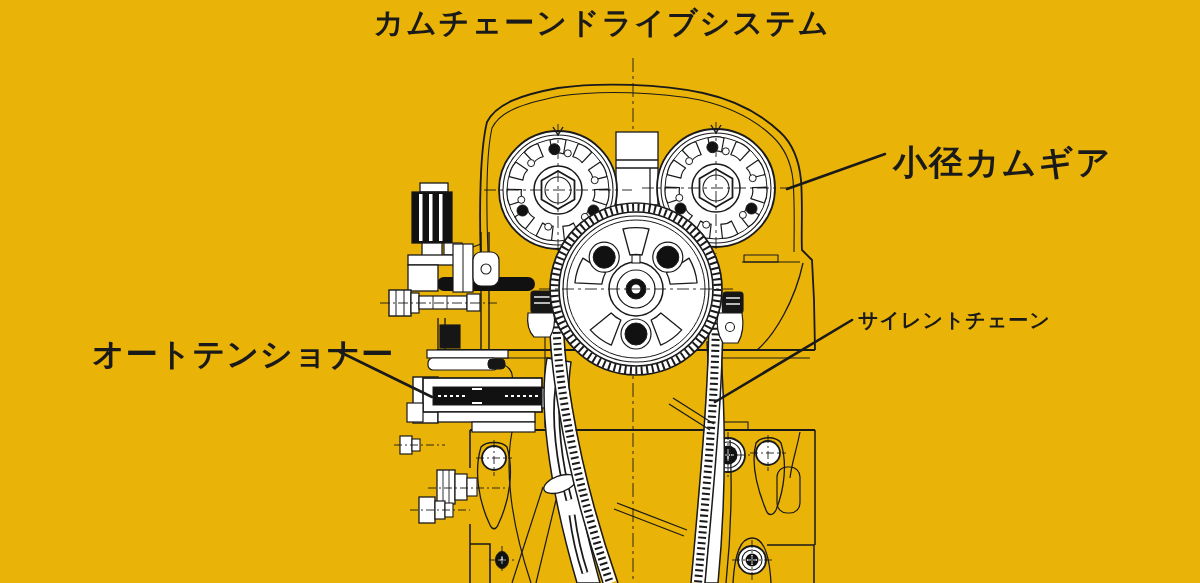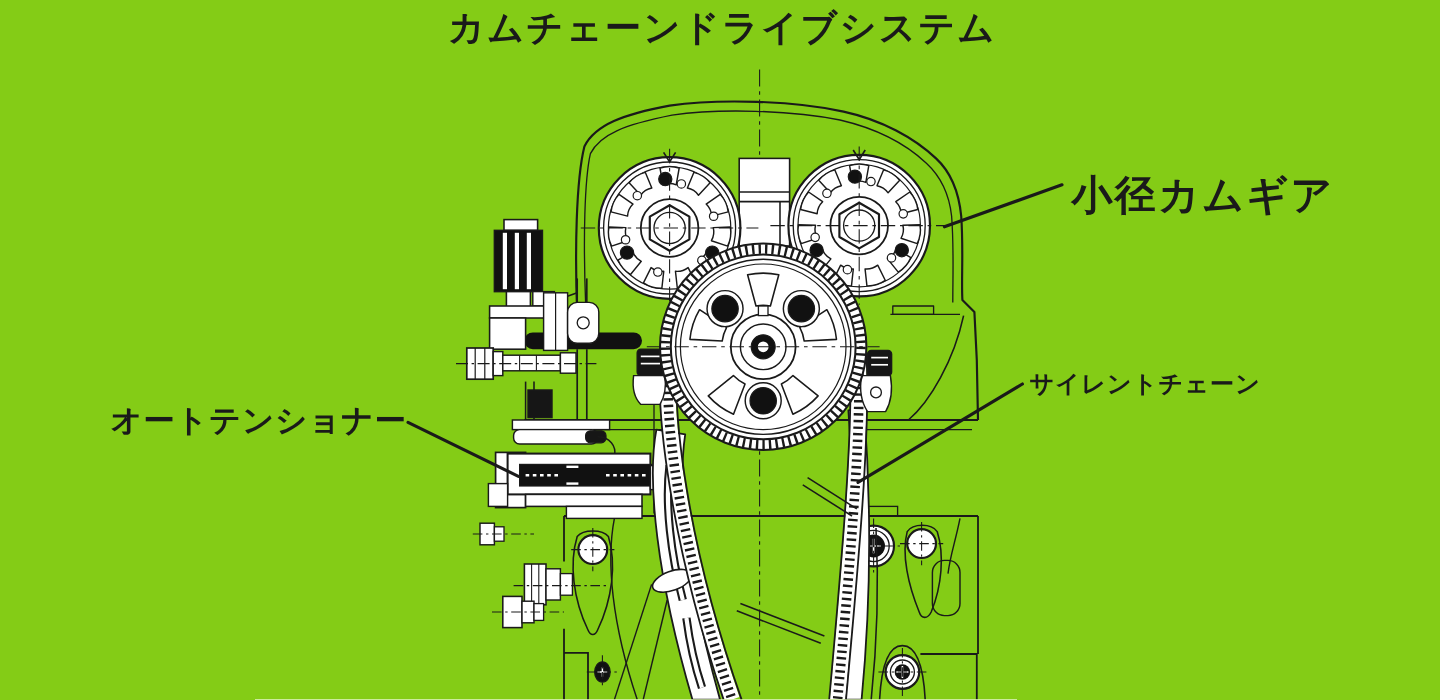--- a/index.html
+++ b/index.html
@@ -4,21 +4,21 @@
 <style>
   html, body {
     margin: 0;
     padding: 0;
     background: #ffffff;
   }
   .page {
     position: relative;
     width: 1200px;
     height: 583px;
-    background: #84cc16;
+    background: #eab308;
     overflow: hidden;
     font-family: "Liberation Sans", sans-serif;
     color: #1a1a1a;
   }
   .diagram-svg {
     position: absolute;
     left: 0;
     top: 0;
   }
   .title {
@@ -46,21 +46,21 @@
   }
   .label-silent-chain {
     left: 858px;
     top: 307px;
     font-size: 20px;
     letter-spacing: 1px;
   }
   .label-auto-tensioner {
     left: 92px;
     top: 333px;
-    font-size: 26px;
+    font-size: 32px;
     letter-spacing: 1px;
     text-align: right;
   }
 </style>
 </head>
 <body>
 
 <div class="page">
 
   <svg class="diagram-svg" width="1200" height="583" viewBox="0 0 1200 583">

